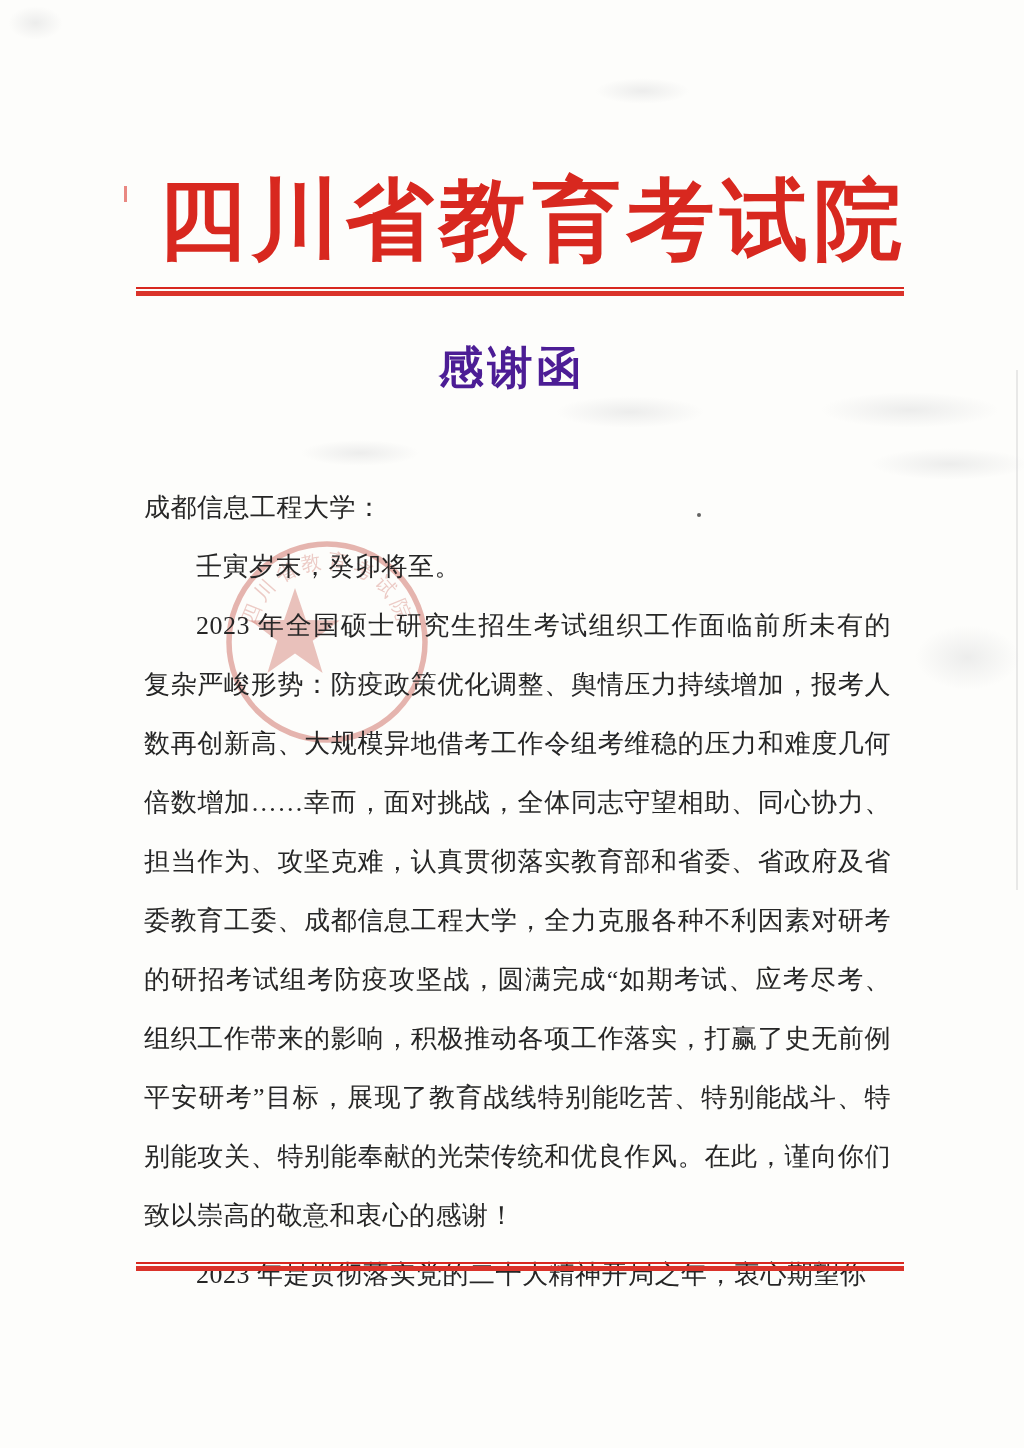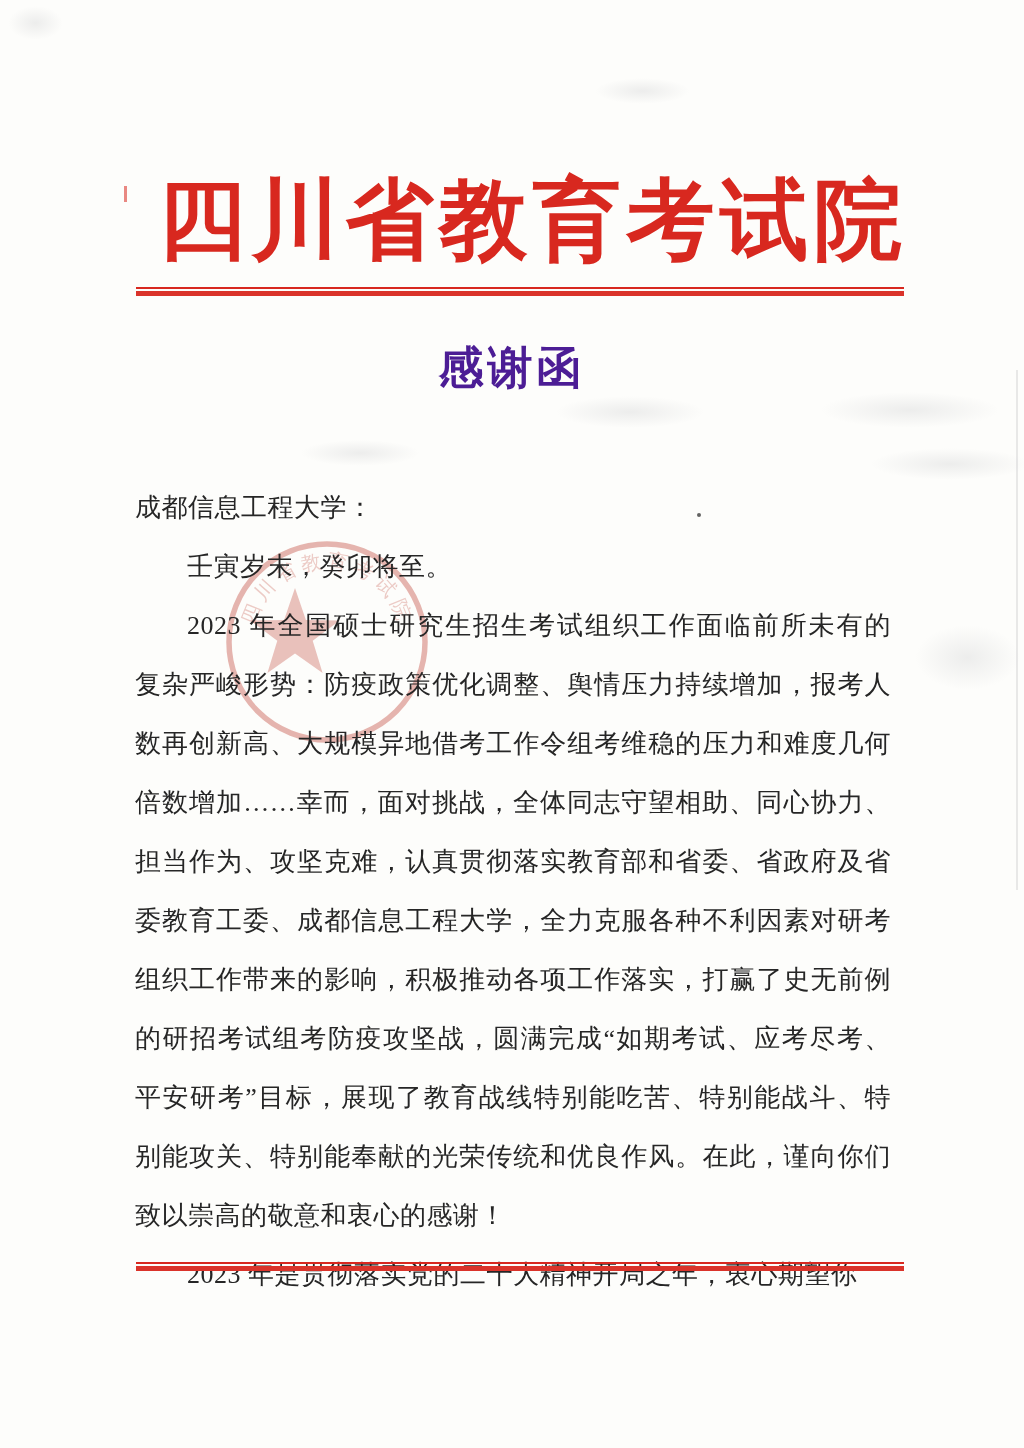--- a/index.html
+++ b/index.html
@@ -34,20 +34,21 @@
   }
   
   .body{
     position:absolute;left:135px;top:478px;width:756px;
     color:#262626;
   }
   .line{
     height:59px;line-height:59px;font-size:26px;
     letter-spacing:0.5px;
     text-align:left;
+    margin-left:9px;
   }
   .line.stretch{text-align:justify;text-align-last:justify;}
   .line.indent{padding-left:52px;font-family:Liberation Serif, serif;}
   
   .seal{
     position:absolute;left:215px;top:530px;width:224px;height:224px;
     mix-blend-mode:multiply;
     filter:blur(0.7px);
     opacity:0.9;
   }
@@ -108,22 +109,22 @@
   <div class="body">
     <div class="line salutation">成都信息工程大学：</div>
     <div id="paragraphs">
         <div class="line indent">壬寅岁末，癸卯将至。</div>
         <div class="line stretch indent">2023 年全国硕士研究生招生考试组织工作面临前所未有的</div>
         <div class="line stretch">复杂严峻形势：防疫政策优化调整、舆情压力持续增加，报考人</div>
         <div class="line stretch">数再创新高、大规模异地借考工作令组考维稳的压力和难度几何</div>
         <div class="line stretch">倍数增加……幸而，面对挑战，全体同志守望相助、同心协力、</div>
         <div class="line stretch">担当作为、攻坚克难，认真贯彻落实教育部和省委、省政府及省</div>
         <div class="line stretch">委教育工委、成都信息工程大学，全力克服各种不利因素对研考</div>
+        <div class="line stretch">的研招考试组考防疫攻坚战，圆满完成“如期考试、应考尽考、</div>
         <div class="line stretch">组织工作带来的影响，积极推动各项工作落实，打赢了史无前例</div>
-        <div class="line stretch">的研招考试组考防疫攻坚战，圆满完成“如期考试、应考尽考、</div>
         <div class="line stretch">平安研考”目标，展现了教育战线特别能吃苦、特别能战斗、特</div>
         <div class="line stretch">别能攻关、特别能奉献的光荣传统和优良作风。在此，谨向你们</div>
         <div class="line">致以崇高的敬意和衷心的感谢！</div>
         <div class="line indent">2023 年是贯彻落实党的二十大精神开局之年，衷心期望你</div>
       </div>
   </div>
 
   <div class="rule rule-bottom">
     <div class="thin"></div>
     <div class="gap"></div>

